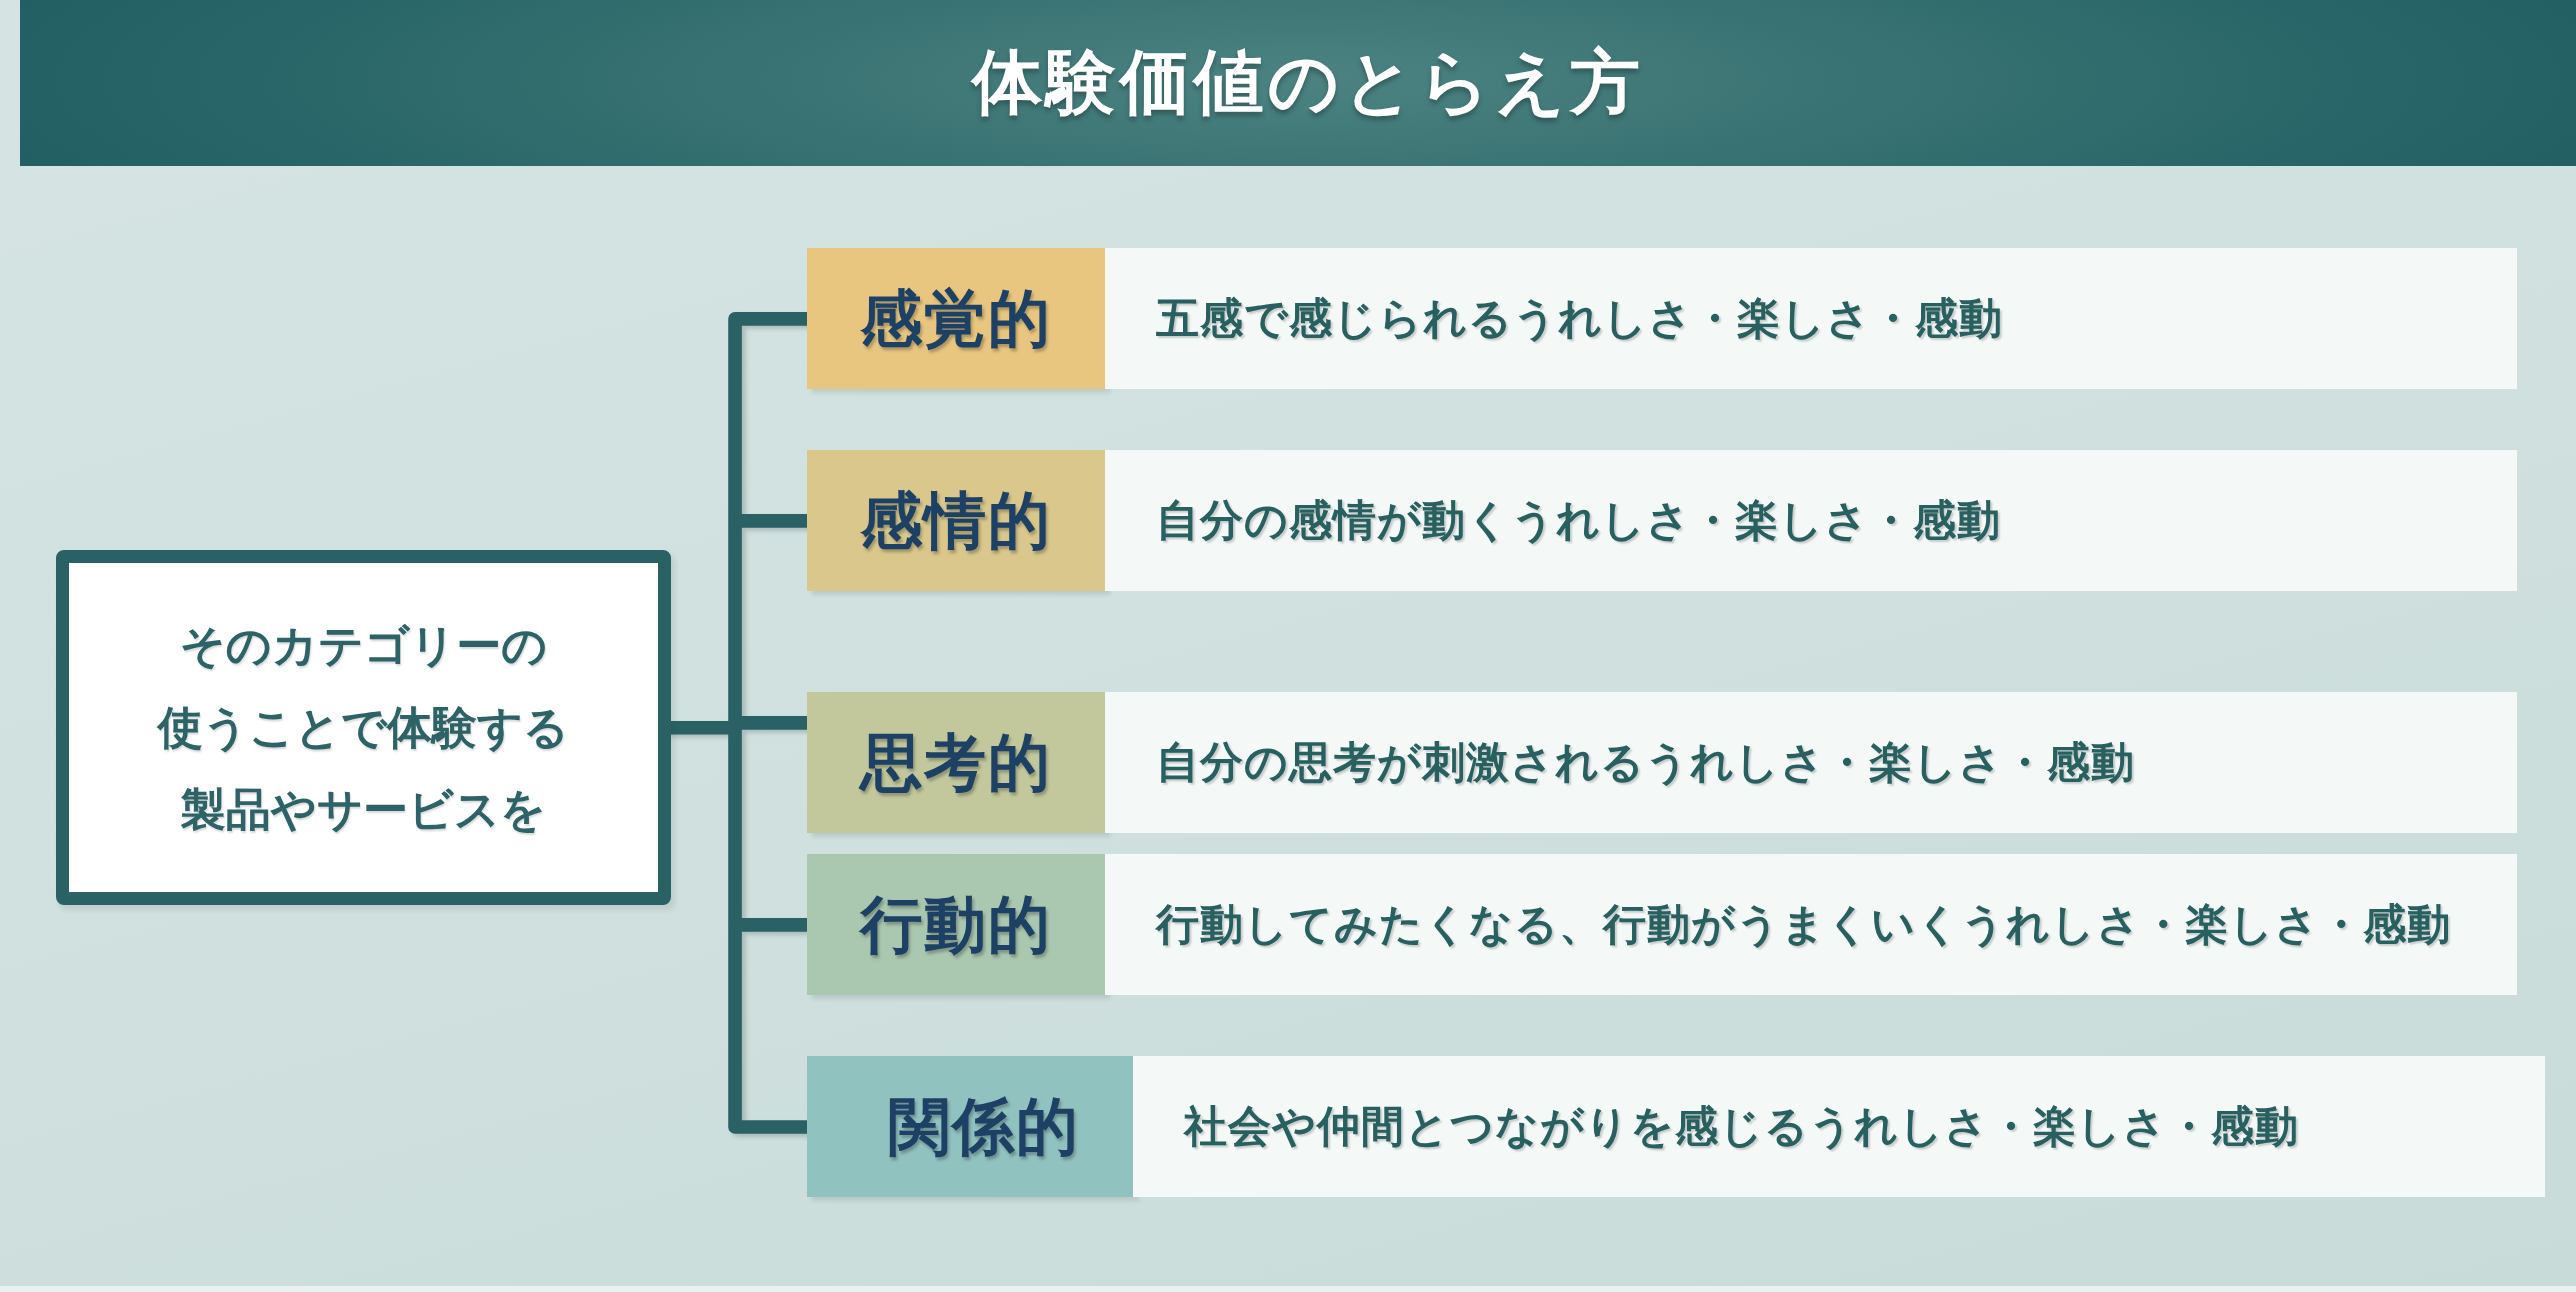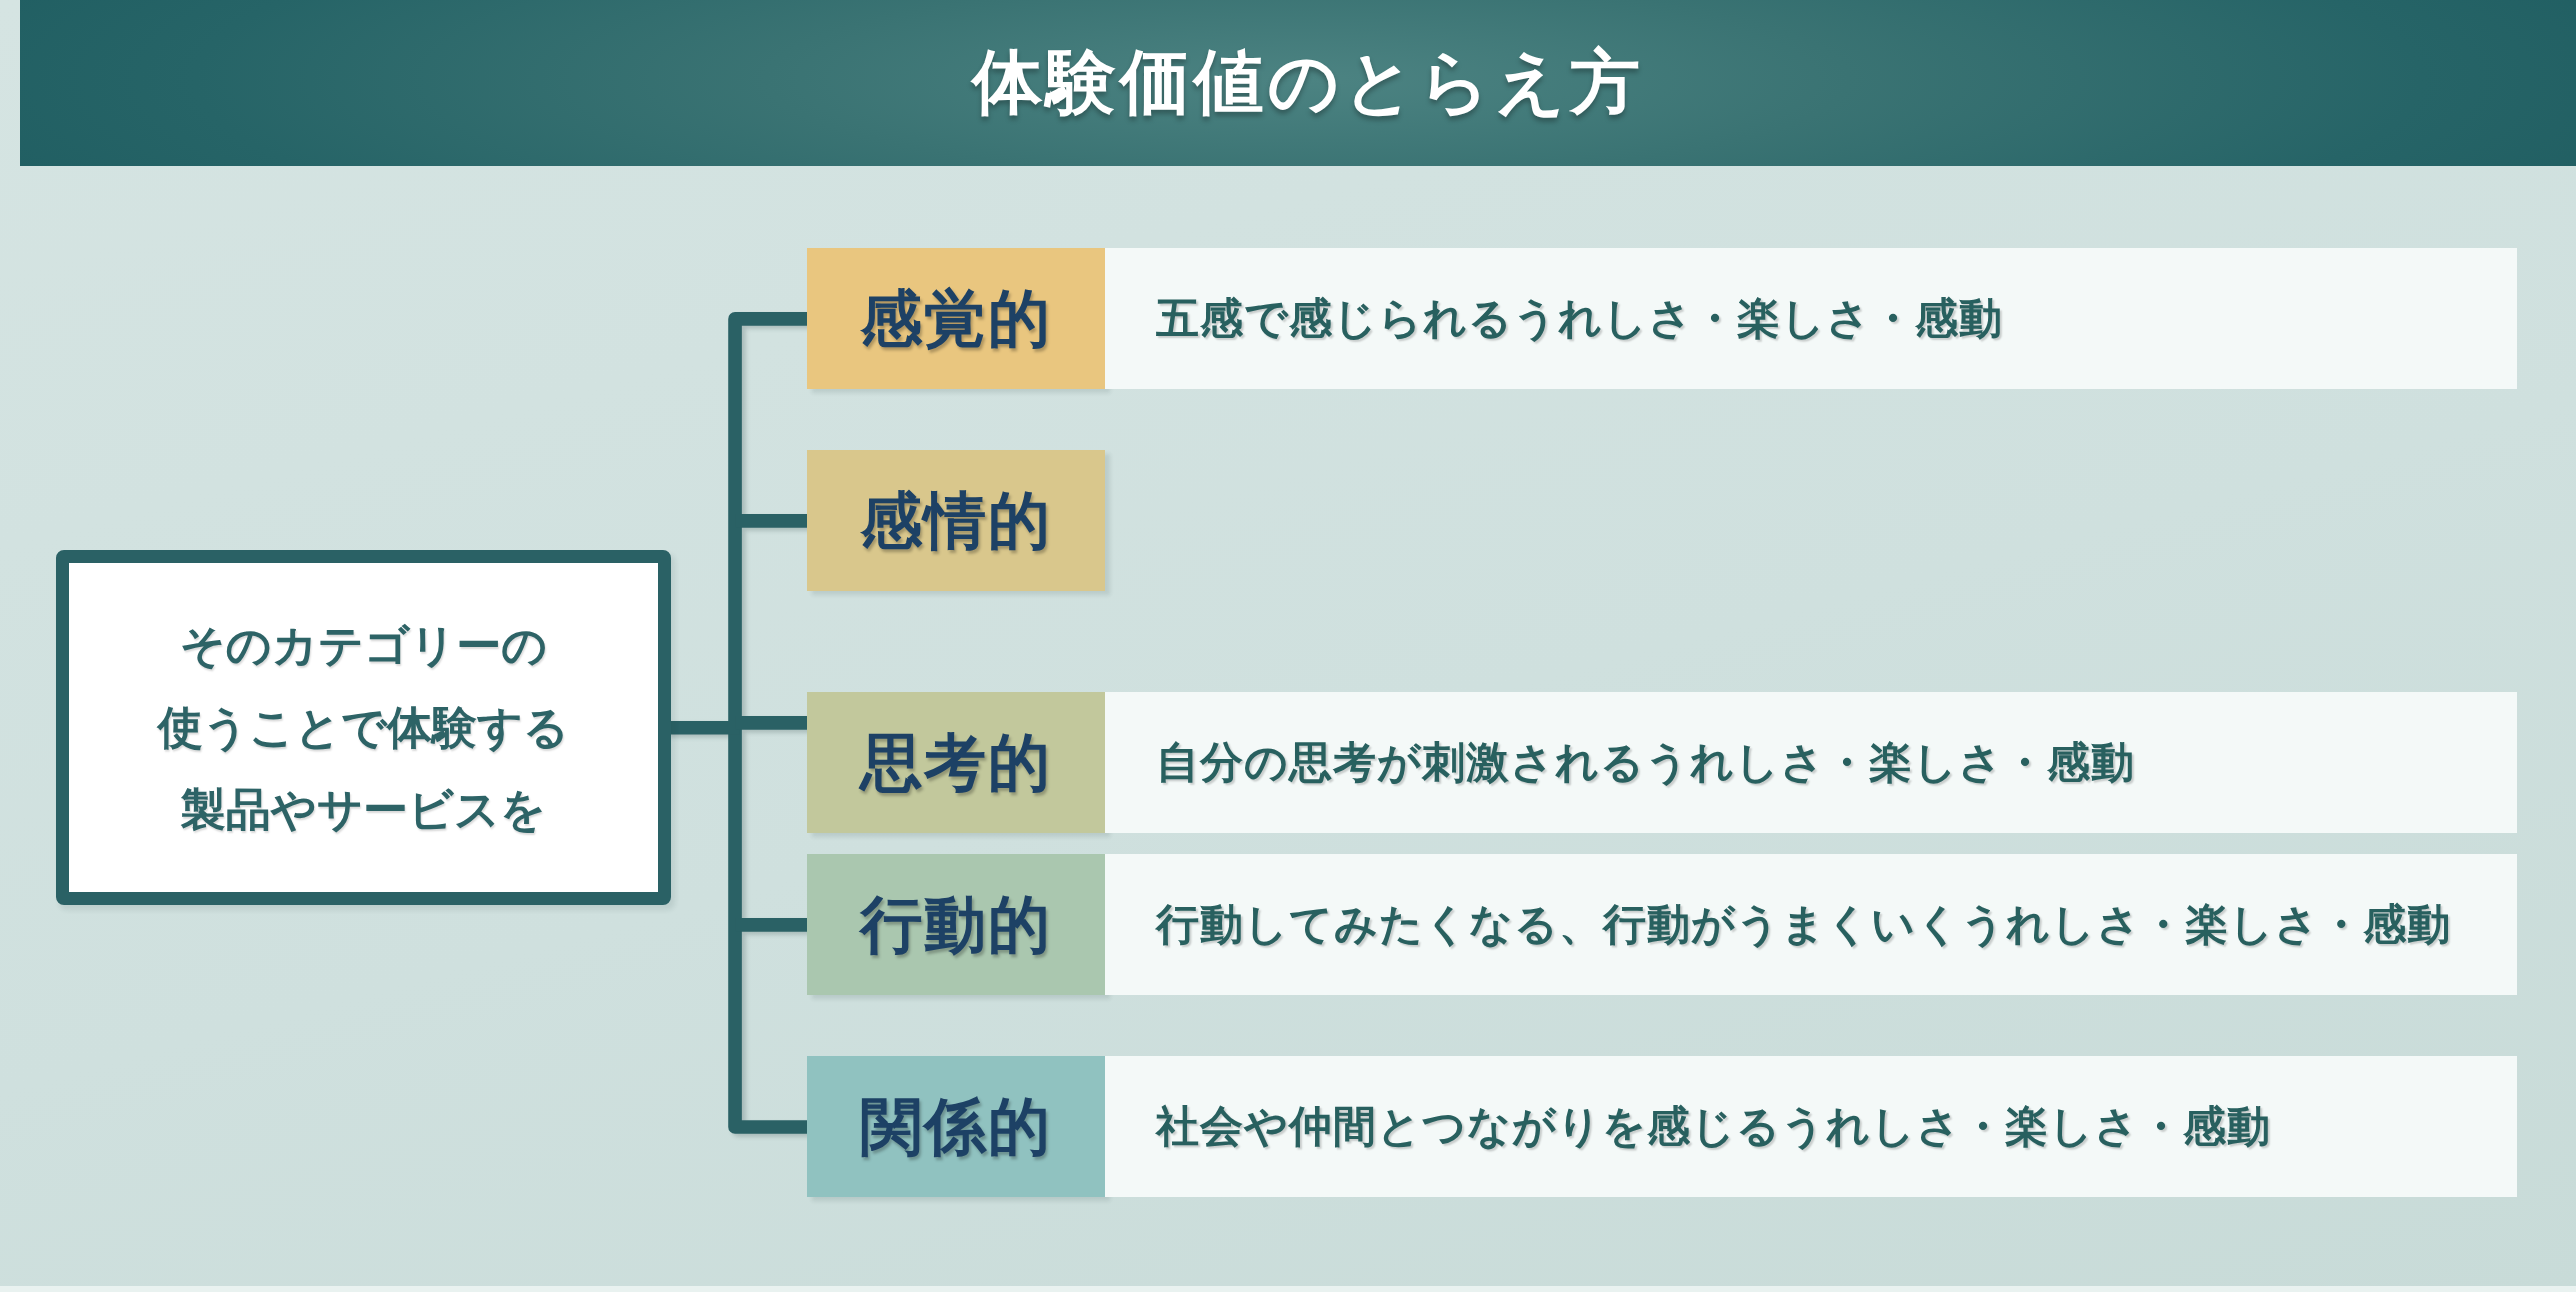--- a/index.html
+++ b/index.html
@@ -100,20 +100,23 @@
   </div>
   <div class="desc-bar">
     <span class="desc-text">五感で感じられるうれしさ・楽しさ・感動</span>
   </div>
 </div>
 
 <div class="row row2">
   <div class="label-box" style="background: rgb(217, 199, 140);">
     <span class="label-text">感情的</span>
   </div>
+  <div class="desc-bar">
+    <span class="desc-text">自分の感情が動くうれしさ・楽しさ・感動</span>
+  </div>
 </div>
 
 <div class="row row3">
   <div class="label-box" style="background: rgb(194, 200, 156);">
     <span class="label-text">思考的</span>
   </div>
   <div class="desc-bar">
     <span class="desc-text">自分の思考が刺激されるうれしさ・楽しさ・感動</span>
   </div>
 </div>
@@ -121,21 +124,21 @@
 <div class="row row4">
   <div class="label-box" style="background: rgb(170, 199, 175);">
     <span class="label-text">行動的</span>
   </div>
   <div class="desc-bar">
     <span class="desc-text">行動してみたくなる、行動がうまくいくうれしさ・楽しさ・感動</span>
   </div>
 </div>
 
 <div class="row row5">
-  <div class="label-box" style="background: rgb(144, 194, 192);">
+  <div class="label-box" style="background: rgb(144, 194, 192); padding-left: 28px;">
     <span class="label-text">関係的</span>
   </div>
   <div class="desc-bar">
     <span class="desc-text">社会や仲間とつながりを感じるうれしさ・楽しさ・感動</span>
   </div>
 </div>
 
 <div class="bottom-strip"></div>
 
 

